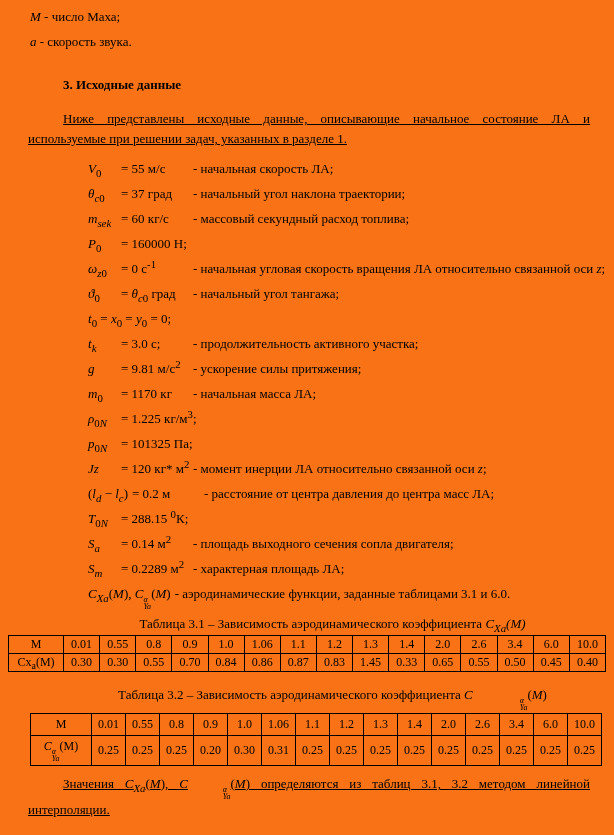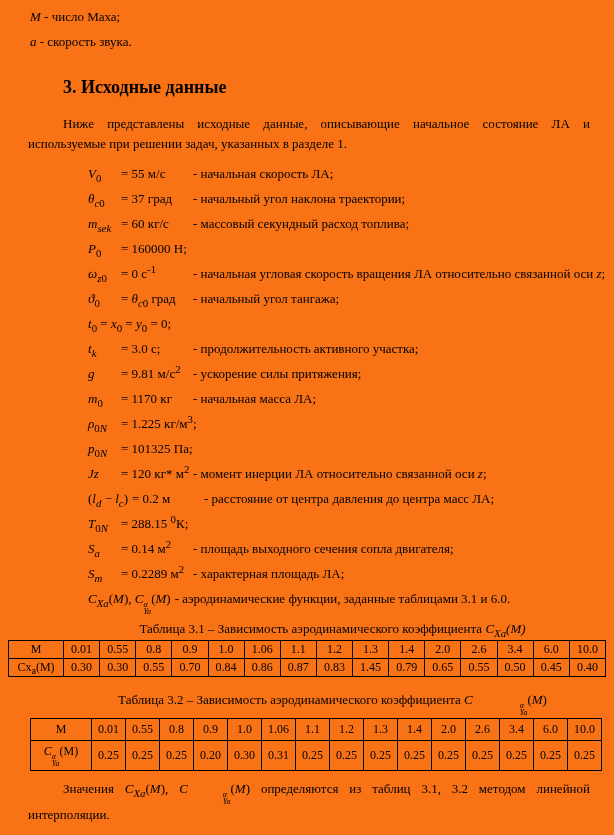--- a/index.html
+++ b/index.html
@@ -5,22 +5,22 @@
   html,body { margin:0; padding:0; background:#ffffff; }
   .page {
     width:614px; height:835px; box-sizing:border-box;
     padding:8px 24px 0 28px;
     background:#f97316; color:#000;
     font-family:"Liberation Serif", serif;
     font-size:13px; overflow:hidden;
   }
   sub, sup { line-height:0; }
   .intro-line { margin:0 0 7px 2px; line-height:18px; }
-  .section-title { margin:26px 0 0 35px; font-size:18px; font-weight:bold; }
-  .para { margin:16px 0 0 0; text-indent:35px; text-align:justify; line-height:20px; }
+  .section-title { margin:26px 0 0 35px; font-size:13px; font-weight:bold; }
+  .para { margin:16px 0 0 0; text-indent:35px; text-align:justify; line-height:20px;text-decoration:underline; }
   .params { margin-top:12px; }
   .param-row { display:flex; align-items:flex-start; height:25px; margin-left:60px; }
   .p-sym { min-width:29px; white-space:nowrap; padding-right:4px; }
   .p-val { min-width:72px; white-space:nowrap; }
   .p-val:empty { min-width:0; }
   .p-desc { flex:1; white-space:nowrap; }
   .caption { margin:4px 0 2px 0; text-indent:47px; line-height:18px;text-align:center; }
   .caption-2 { margin-top:14px; }
   .tbl { border-collapse:collapse; table-layout:fixed; font-size:12px; }
   .tbl td { border:1px solid #000; text-align:center; padding:1px 0; overflow:hidden; }
@@ -187,21 +187,21 @@
         <td class="lbl">Cx<sub>a</sub>(M)</td>
       <td>0.30</td>
           <td>0.30</td>
           <td>0.55</td>
           <td>0.70</td>
           <td>0.84</td>
           <td>0.86</td>
           <td>0.87</td>
           <td>0.83</td>
           <td>1.45</td>
-          <td>0.79</td>
+          <td>0.33</td>
           <td>0.65</td>
           <td>0.55</td>
           <td>0.50</td>
           <td>0.45</td>
           <td>0.40</td>
         </tr>
     </tbody>
   </table>
 
   <p class="caption caption-2">Таблица 3.2 – Зависимость аэродинамического коэффициента <i>C</i><span class="ss">

